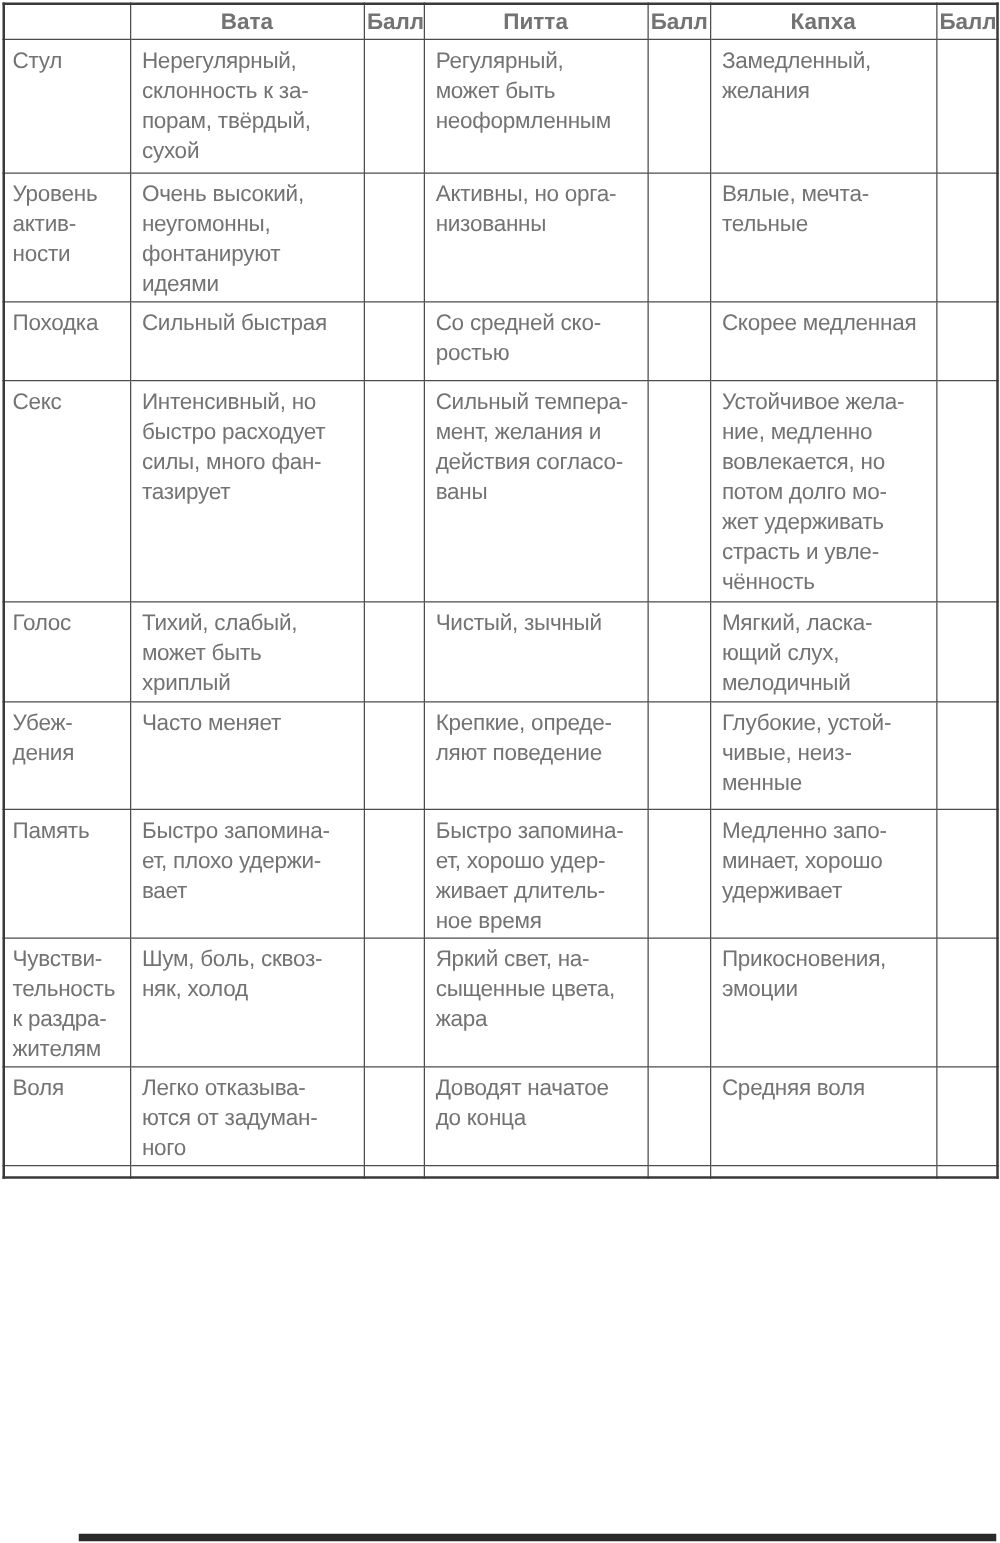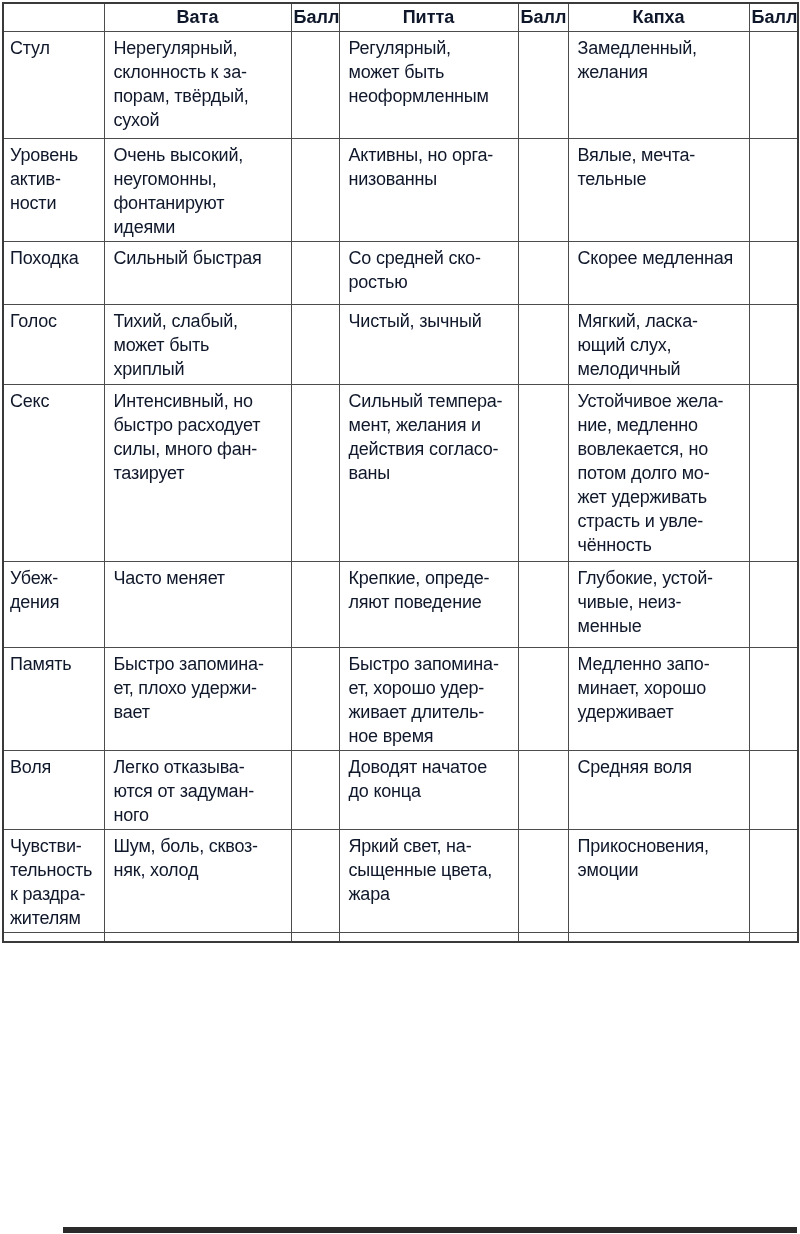--- a/index.html
+++ b/index.html
@@ -3,21 +3,21 @@
 <meta charset="utf-8">
 <style>
   html, body { margin: 0; padding: 0; background: #ffffff; }
   .page {
     position: relative;
     width: 800px;
     height: 1234px;
     background: #ffffff;
     overflow: hidden;
     font-family: "Liberation Sans", sans-serif;
-    color: #0f172a;
+    color: #737373;
   }
   table.dosha {
     position: absolute;
     left: 2px;
     top: 2px;
     width: 794px;
     border-collapse: collapse;
     table-layout: fixed;
     border: 2px solid #3a3a3a;
   }
@@ -109,33 +109,20 @@
     <tr style="height:63px">
       <td class="lbl">Походка</td>
       <td class="desc">Сильный быстрая</td>
       <td class="score"></td>
       <td class="desc">Со средней ско-
 ростью</td>
       <td class="score"></td>
       <td class="desc">Скорее медленная</td>
       <td class="score"></td>
     </tr>
-    <tr style="height:80px">
-      <td class="lbl">Голос</td>
-      <td class="desc">Тихий, слабый,
-может быть
-хриплый</td>
-      <td class="score"></td>
-      <td class="desc">Чистый, зычный</td>
-      <td class="score"></td>
-      <td class="desc">Мягкий, ласка-
-ющий слух,
-мелодичный</td>
-      <td class="score"></td>
-    </tr>
     <tr style="height:177px">
       <td class="lbl">Секс</td>
       <td class="desc">Интенсивный, но
 быстро расходует
 силы, много фан-
 тазирует</td>
       <td class="score"></td>
       <td class="desc">Сильный темпера-
 мент, желания и
 действия согласо-
@@ -143,20 +130,33 @@
       <td class="score"></td>
       <td class="desc">Устойчивое жела-
 ние, медленно
 вовлекается, но
 потом долго мо-
 жет удерживать
 страсть и увле-
 чённость</td>
       <td class="score"></td>
     </tr>
+    <tr style="height:80px">
+      <td class="lbl">Голос</td>
+      <td class="desc">Тихий, слабый,
+может быть
+хриплый</td>
+      <td class="score"></td>
+      <td class="desc">Чистый, зычный</td>
+      <td class="score"></td>
+      <td class="desc">Мягкий, ласка-
+ющий слух,
+мелодичный</td>
+      <td class="score"></td>
+    </tr>
     <tr style="height:86px">
       <td class="lbl">Убеж-
 дения</td>
       <td class="desc">Часто меняет</td>
       <td class="score"></td>
       <td class="desc">Крепкие, опреде-
 ляют поведение</td>
       <td class="score"></td>
       <td class="desc">Глубокие, устой-
 чивые, неиз-
@@ -170,50 +170,50 @@
 вает</td>
       <td class="score"></td>
       <td class="desc">Быстро запомина-
 ет, хорошо удер-
 живает длитель-
 ное время</td>
       <td class="score"></td>
       <td class="desc">Медленно запо-
 минает, хорошо
 удерживает</td>
-      <td class="score"></td>
-    </tr>
-    <tr style="height:78px">
-      <td class="lbl">Воля</td>
-      <td class="desc">Легко отказыва-
-ются от задуман-
-ного</td>
-      <td class="score"></td>
-      <td class="desc">Доводят начатое
-до конца</td>
-      <td class="score"></td>
-      <td class="desc">Средняя воля</td>
       <td class="score"></td>
     </tr>
     <tr style="height:96px">
       <td class="lbl">Чувстви-
 тельность
 к раздра-
 жителям</td>
       <td class="desc">Шум, боль, сквоз-
 няк, холод</td>
       <td class="score"></td>
       <td class="desc">Яркий свет, на-
 сыщенные цвета,
 жара</td>
       <td class="score"></td>
       <td class="desc">Прикосновения,
 эмоции</td>
       <td class="score"></td>
     </tr>
+    <tr style="height:78px">
+      <td class="lbl">Воля</td>
+      <td class="desc">Легко отказыва-
+ются от задуман-
+ного</td>
+      <td class="score"></td>
+      <td class="desc">Доводят начатое
+до конца</td>
+      <td class="score"></td>
+      <td class="desc">Средняя воля</td>
+      <td class="score"></td>
+    </tr>
     <tr style="height:10px">
       <td class="score"></td>
       <td class="score"></td>
       <td class="score"></td>
       <td class="score"></td>
       <td class="score"></td>
       <td class="score"></td>
       <td class="score"></td>
     </tr>
   </tbody>

